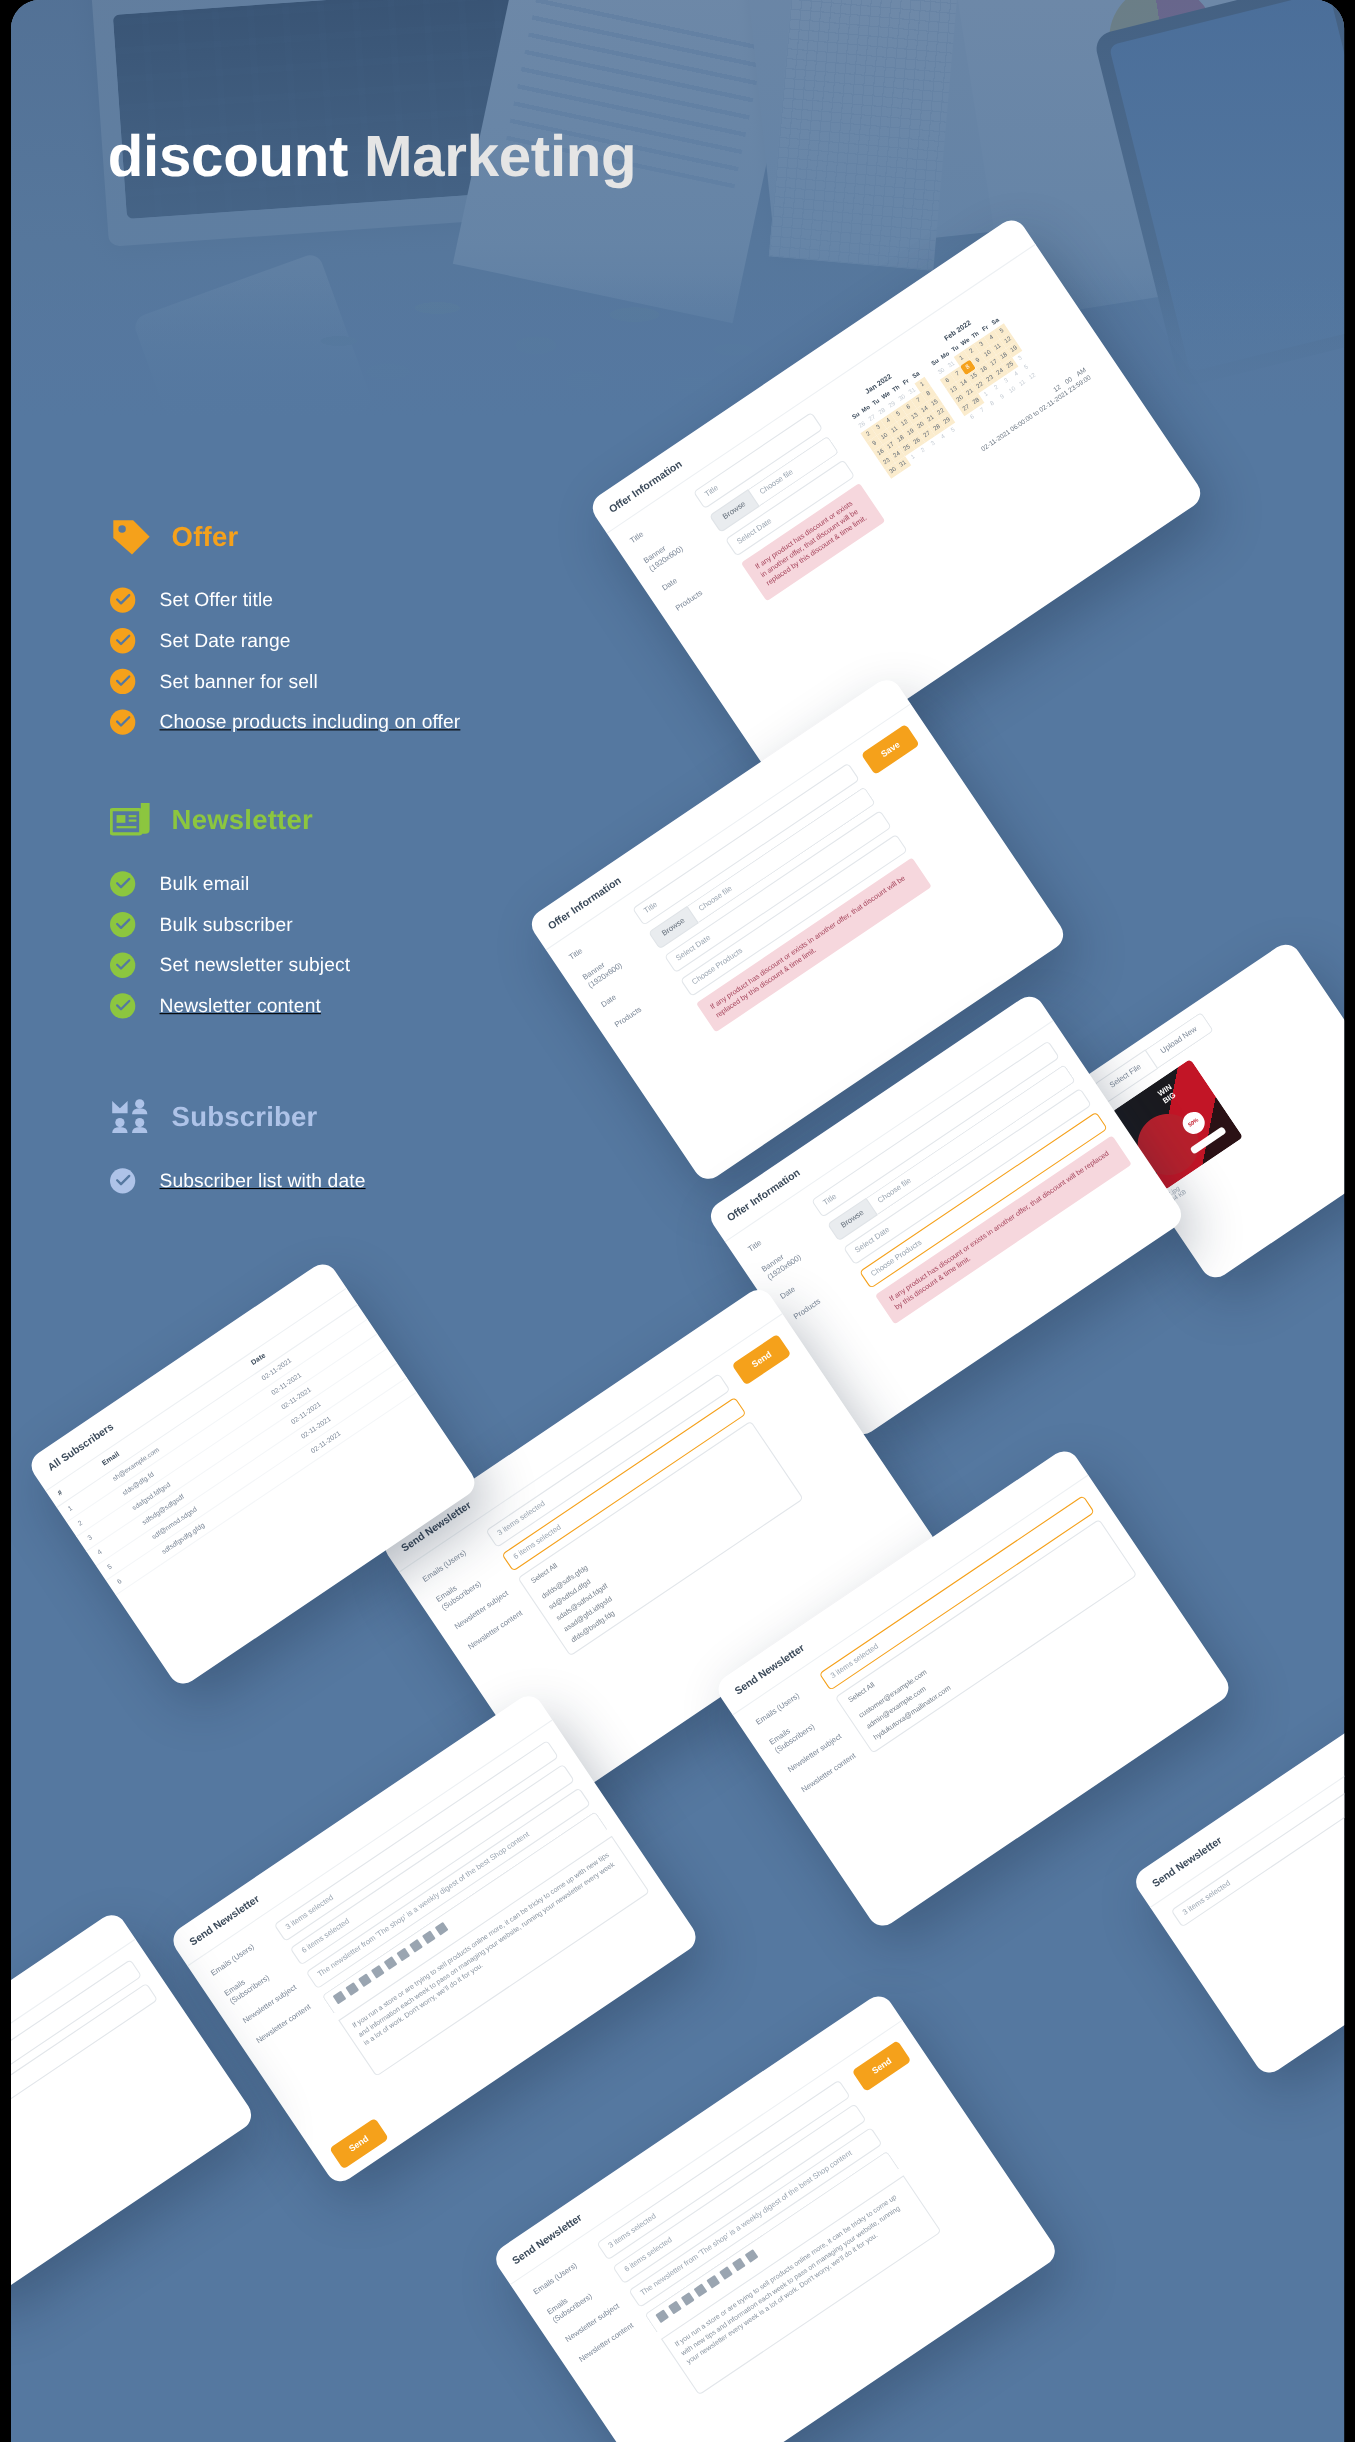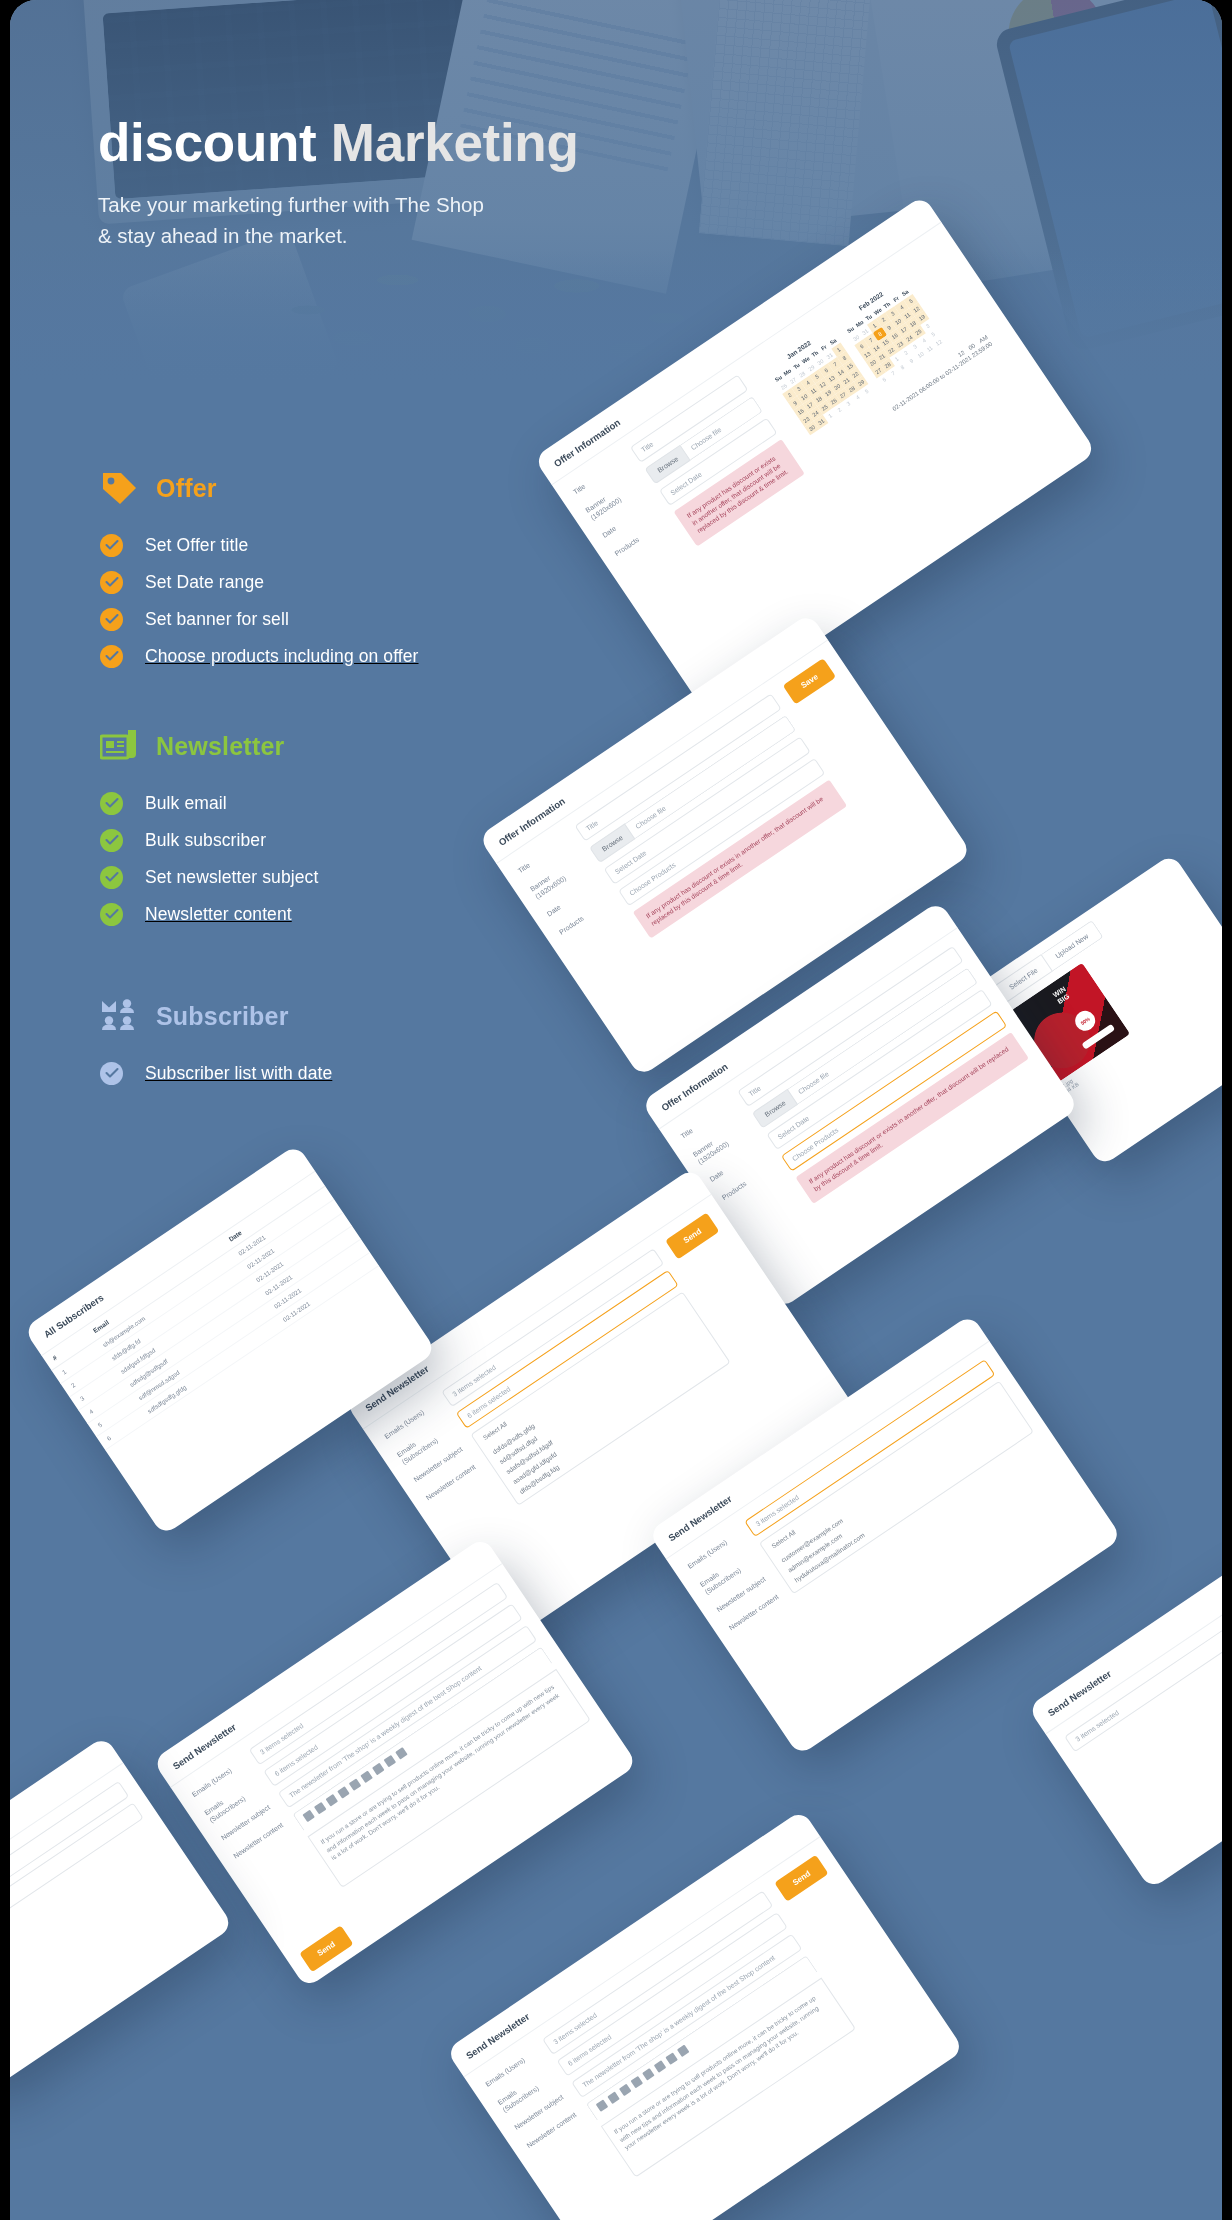--- a/index.html
+++ b/index.html
@@ -169,24 +169,20 @@
           <div class="scr"></div>
         </div>
       <div class="obj phone"></div>
       <div class="obj plant"></div>
       <div class="hero-tint"></div>
       <div class="hero-fade"></div>
     </div>
 
     <div id="hero-text">
       <h1 class="title"><span>discount </span><span class="accent">Marketing</span></h1>
-      <p class="subtitle">
-        <span>Take your marketing further with The Shop</span><br>
-        <span>&amp; stay ahead in the market.</span>
-      </p>
     </div>
 
     <div id="mockups">
 
       <div class="card" style="left:570px;top:300px;width:470px;height:310px;transform:rotate(-34deg);">
         <div class="c-head">Offer Information</div>
         <div class="c-body">
           <div class="c-labels">
             <div class="lbl">Title</div>
             <div class="lbl">Banner (1920x600)</div>

